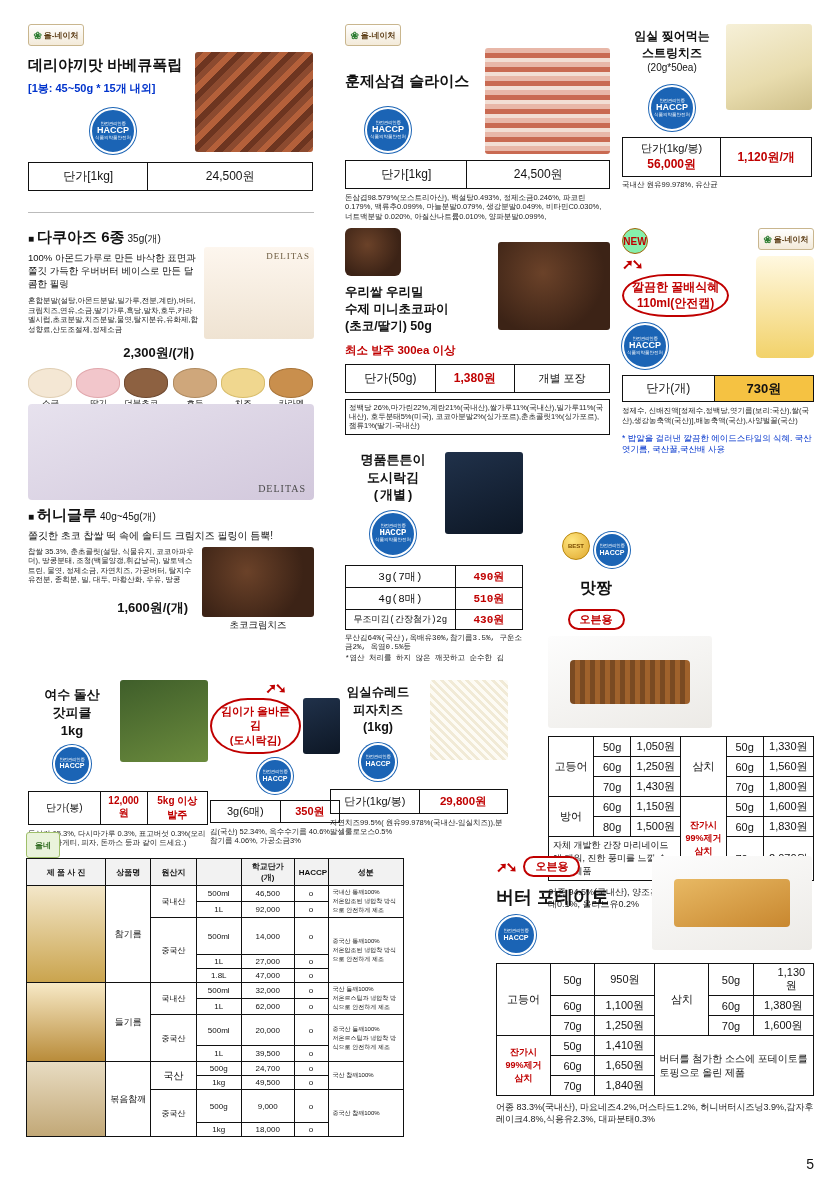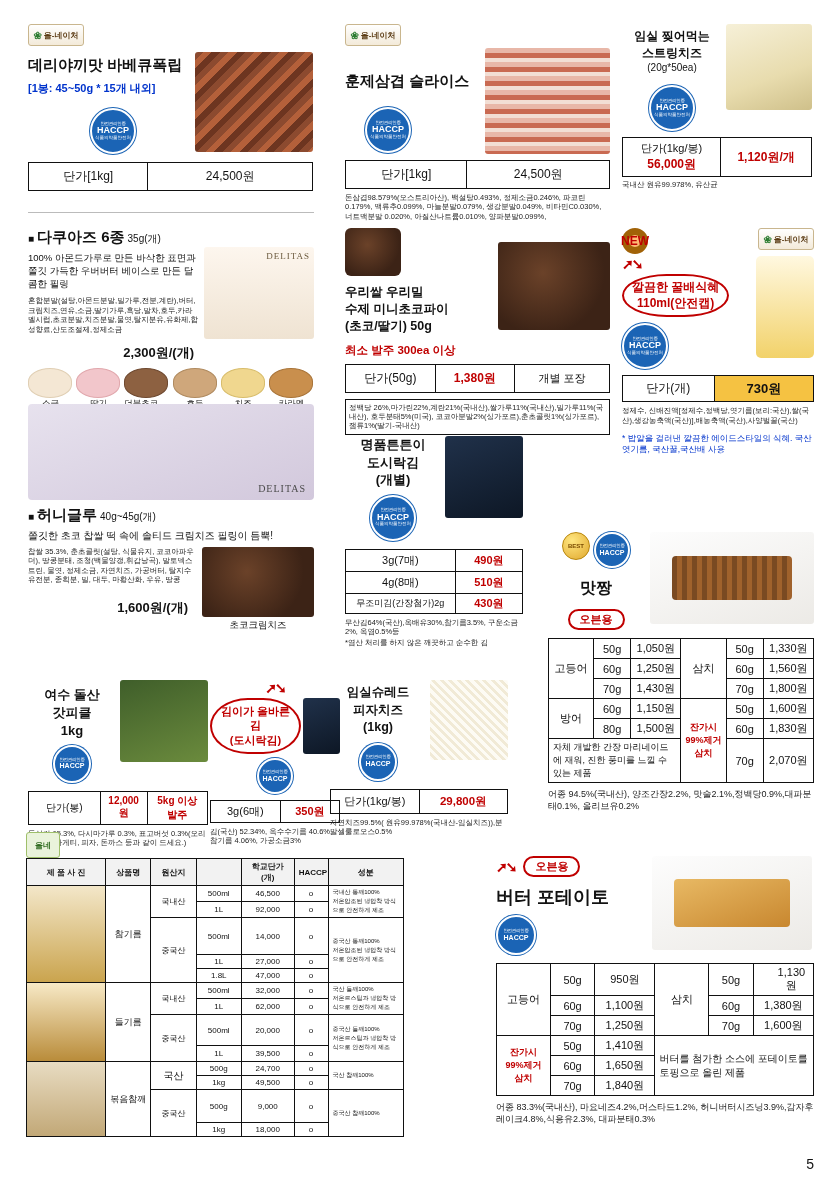--- a/index.html
+++ b/index.html
@@ -65,22 +65,22 @@
     padding:4px 8px; color:#c00000; font-weight:bold; text-align:center;
     display:inline-block; background:#fff;
   }
   .arrow-red { color:#c00000; font-weight:bold; font-size:14px; letter-spacing:-2px; }
 
   .pill {
     border:2px solid #c00000; border-radius:12px; color:#c00000;
     font-weight:bold; font-size:11px; padding:1px 10px; background:#fff; display:inline-block;
   }
   .newbadge{
-    width:26px;height:26px;border-radius:50%;background:#fdba74;border:7px solid #a16207;
-    color:#c00000;font-size:12px;font-weight:bold;display:flex;align-items:center;justify-content:center;
+    width:26px;height:26px;border-radius:50%;background:#86efac;border:1px solid #a16207;
+    color:#c00000;font-size:10px;font-weight:bold;display:flex;align-items:center;justify-content:center;
   }
   .medal{
     width:28px;height:28px;border-radius:50%;
     background:radial-gradient(circle at 35% 30%, #ffe680, #e0a82e);
     border:1px solid #b8860b; display:flex;align-items:center;justify-content:center;
     font-size:6px;color:#7a4b00;font-weight:bold;text-align:center;line-height:1;
   }
   .pagenum{position:absolute;right:26px;bottom:16px;font-size:14px;}
   .hdrbar{background:#f2f2f2;}
   .yel{background:#f5c242;}
@@ -308,21 +308,21 @@
         <div class="tiny">찹쌀 35.3%, 춘초콜릿(설탕, 식물유지, 코코아파우더), 땅콩분태, 조청(백물양갱,휘갑낭곡), 말토덱스트린, 물엿, 정제소금, 자연치즈, 가공버터, 탈지수유전분, 종획분, 밀, 대두, 마황산화, 우유, 땅콩</div>
         <div style="font-size:13px;font-weight:bold;text-align:right;margin-top:14px;padding-right:8px;">1,600원/(개)</div>
       </div>
       <div style="width:112px;">
         <div class="photo ph-choco" style="width:112px;height:70px;border-radius:3px;"></div>
         <div style="font-size:9.5px;text-align:center;margin-top:2px;">초코크림치즈</div>
       </div>
     </div>
   </div>
 
-  <div class="card" style="left:345px;top:436px;width:178px;">
+  <div class="card" style="left:345px;top:452px;width:178px;font-family:Liberation Mono, monospace;">
     <div style="display:flex;gap:4px;">
       <div style="flex:1;text-align:center;">
         <div style="font-size:13px;font-weight:bold;line-height:1.35;">
           <div>명품튼튼이</div>
           <div>도시락김</div>
           <div>(개별)</div>
         </div>
         <div style="display:flex;justify-content:center;margin-top:6px;">
           <div class="haccp">
               <span class="t">안전관리인증</span>
@@ -347,21 +347,21 @@
         <td style="font-size:9px;padding:3px;">무조미김(간장첨가)2g</td>
         <td class="red" style="font-weight:bold;font-size:11px;">430원</td>
       </tr>
     </tbody>
       </table>
     <div class="tiny" style="margin-top:4px;">무산김64%(국산),옥배유30%,참기름3.5%, 구운소금2%, 옥염0.5%등</div>
     <div class="red tiny" style="margin-top:2px;">*염산 처리를 하지 않은 깨끗하고 순수한 김</div>
   </div>
 
   <div class="card" style="left:548px;top:532px;width:266px;">
-    <div style="display:flex;gap:6px;align-items:flex-start;">
+    <div style="display:flex;gap:6px;align-items:flex-start;flex-direction:column;">
       <div style="width:96px;text-align:center;">
         <div style="display:flex;justify-content:center;gap:4px;">
           <div class="medal">BEST</div>
           <div class="haccp" style="width:36px;height:36px;">
               <span class="t">안전관리인증</span>
               <span style="font-size:7px;">HACCP</span>
             </div>
         </div>
         <div style="font-size:16px;font-weight:bold;margin-top:10px;">맛짱</div>
         <div style="margin-top:10px;"><span class="pill">오븐용</span></div>

